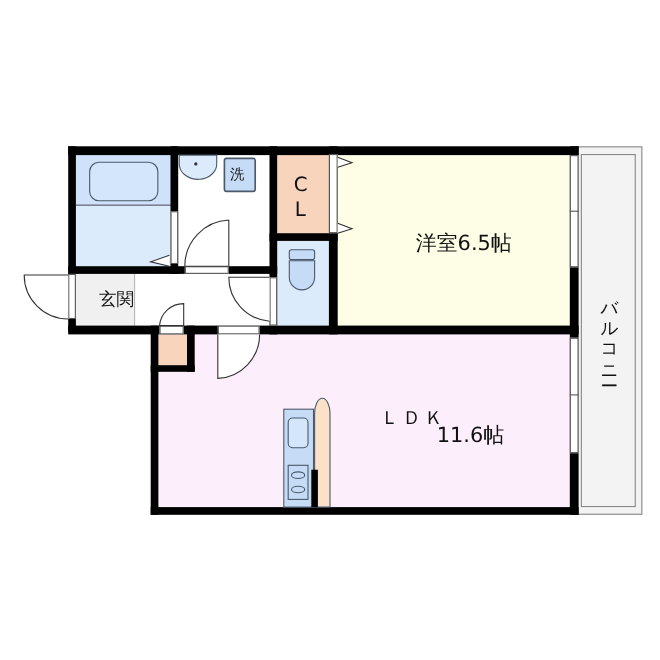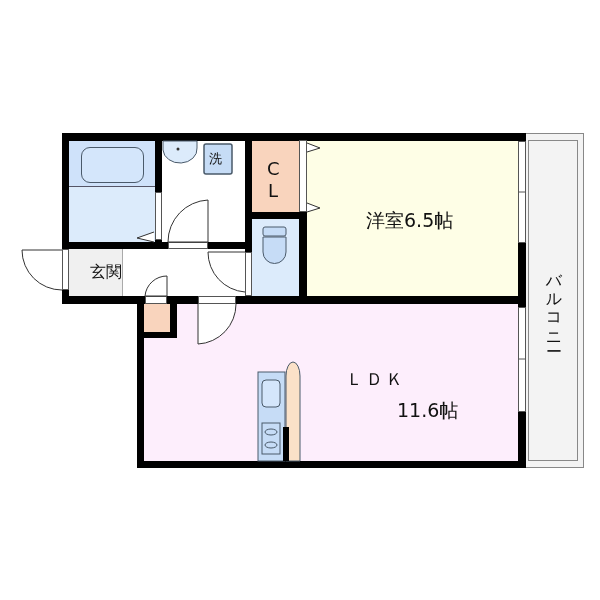--- a/index.html
+++ b/index.html
@@ -97,20 +97,20 @@
 
   <line x1="518" y1="192" x2="526" y2="192" stroke="#555"></line>
   <line x1="518" y1="359" x2="526" y2="359" stroke="#555"></line>
 </svg>
 
 <div class="lbl" style="left:209px; top:150px; font-size:13px;">洗</div>
 
 <div class="lbl" style="left:267px; top:158px; font-size:18px;">C</div>
 <div class="lbl" style="left:268px; top:180px; font-size:18px;">L</div>
 
-<div class="lbl" style="left:366px; top:208px; font-size:19px;">洋室6.5帖</div>
+<div class="lbl" style="left:378px; top:208px; font-size:19px;">洋室6.5帖</div>
 
 <div class="lbl" style="left:90px; top:262px; font-size:16px;">玄関</div>
 
 <div class="lbl" style="left:346px; top:368px; font-size:17px; letter-spacing:3px;">ＬＤＫ</div>
-<div class="lbl" style="left:397px; top:398px; font-size:19px;">11.6帖</div>
+<div class="lbl" style="left:397px; top:383px; font-size:19px;">11.6帖</div>
 
 <div class="lbl" style="left:543px; top:262px; font-size:16px; writing-mode:vertical-rl; letter-spacing:2px;">バルコニー</div>
 
 </body></html>

